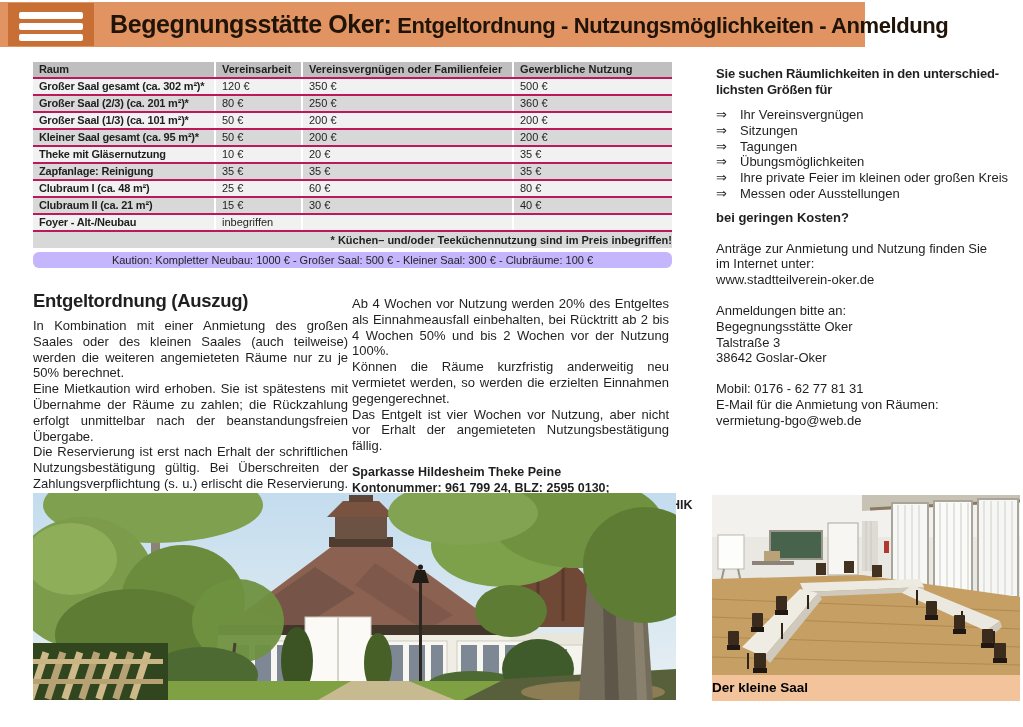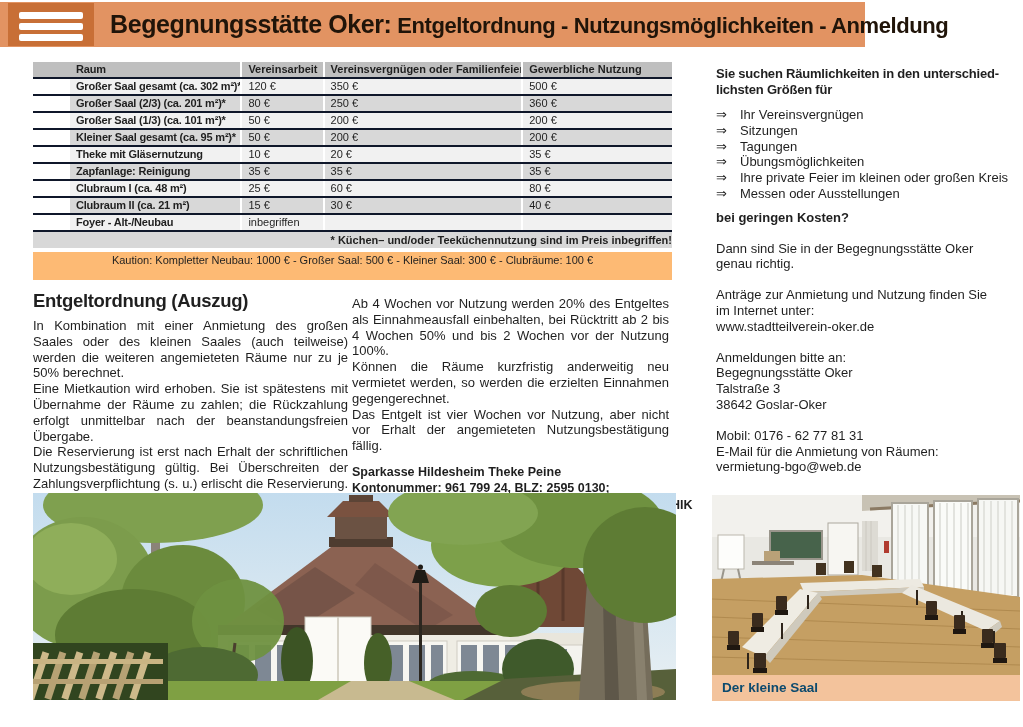--- a/index.html
+++ b/index.html
@@ -8,52 +8,52 @@
   
   .hdr-band{position:absolute;left:0;top:2px;width:865px;height:45px;background:#E29362;}
   .logo-box{position:absolute;left:8px;top:1px;width:86px;height:43px;background:#C86F36;}
   .logo-bar{position:absolute;left:11px;width:64px;height:7px;background:#fff;border-radius:2px;}
   .hdr-title{position:absolute;left:110px;top:0;height:45px;line-height:45px;white-space:nowrap;
              color:#201409;font-weight:700;letter-spacing:-0.4px;}
   .hdr-title .t-main{font-size:25px;}
   .hdr-title .t-rest{font-size:22px;}
   
   .ptable{position:absolute;left:33px;top:62px;width:639px;}
-  .pt-row{display:flex;border-bottom:2px solid #0f172a;padding-left:37px;}
+  .pt-row{display:flex;border-bottom:2px solid #be185d;}
   .pt-c{box-sizing:border-box;height:15px;line-height:15px;font-size:11px;padding-left:6px;
         border-right:2px solid #fff;white-space:nowrap;overflow:hidden;}
   .w1{width:183px;font-weight:700;letter-spacing:-0.2px;}
   .w2{width:87px;}
   .w3{width:211px;}
   .w4{width:158px;border-right:none;}
   .bg-h{background:#BFBFBF;} .bg-h .pt-c{font-weight:700;}
   .bg-l .pt-c{background:#F1F1F1;} .bg-d .pt-c{background:#D8D8D8;}
   .pt-note{height:16px;line-height:16px;background:#D8D8D8;text-align:right;font-size:11px;
            font-weight:700;margin-bottom:4px;}
-  .pt-kaution{height:28px;line-height:16px;background:#fdba74;text-align:center;font-size:11px;}
+  .pt-kaution{height:16px;line-height:16px;background:#c4b5fd;text-align:center;font-size:11px;border-radius:6px;}
   
   .colL{position:absolute;left:33px;top:290px;width:315px;}
   .colM{position:absolute;left:352px;top:296px;width:317px;}
   .col-h{font-size:18.5px;font-weight:700;margin:0 0 6px 0;letter-spacing:-0.3px;}
   .bodyp{font-size:13px;line-height:15.8px;text-align:justify;margin:0;}
   .bank{margin-top:10px;font-weight:700;font-size:12.5px;line-height:16.5px;white-space:nowrap;}
   
   .sbar{position:absolute;left:716px;top:66px;width:300px;font-size:13px;line-height:15.8px;}
   .sb-head{font-weight:700;font-size:13px;line-height:15.5px;letter-spacing:-0.2px;}
   .sb-bullets{margin-top:10px;}
   .sb-li{display:flex;}
   .sb-arr{width:24px;flex:none;}
   .sb-sub{font-weight:700;margin-top:8px;}
   .sb-block{margin-top:15px;}
   
   .photoL{position:absolute;left:33px;top:493px;width:643px;height:207px;}
   .photoR{position:absolute;left:712px;top:495px;width:308px;}
   .photoR svg{display:block;}
-  .capR{height:26px;line-height:26px;background:#F3C39C;color:#0c4a6e;font-weight:700;
-        font-size:13.5px;padding-left:10px;}
+  .capR{height:26px;line-height:26px;background:#F3C39C;color:#000000;font-weight:700;
+        font-size:13.5px;}
 </style>
 </head>
 <body>
 
 <div class="page">
 
   <div class="hdr-band">
     <div class="logo-box">
       <div class="logo-bar" style="top:9px"></div>
       <div class="logo-bar" style="top:20px"></div>
@@ -172,24 +172,20 @@
       <div class="sb-li">
           <span class="sb-arr">⇒</span>
           <span>Ihre private Feier im kleinen oder großen Kreis</span>
         </div>
       <div class="sb-li">
           <span class="sb-arr">⇒</span>
           <span>Messen oder Ausstellungen</span>
         </div>
     </div>
     <div class="sb-sub">bei geringen Kosten?</div>
-    <div class="sb-block">
-      <div>Dann sind Sie in der Begegnungsstätte Oker</div>
-      <div>genau richtig.</div>
-    </div>
     <div class="sb-block">
       <div>Anträge zur Anmietung und Nutzung finden Sie</div>
       <div>im Internet unter:</div>
       <div>www.stadtteilverein-oker.de</div>
     </div>
     <div class="sb-block">
       <div>Anmeldungen bitte an:</div>
       <div>Begegnungsstätte Oker</div>
       <div>Talstraße 3</div>
       <div>38642 Goslar-Oker</div>

